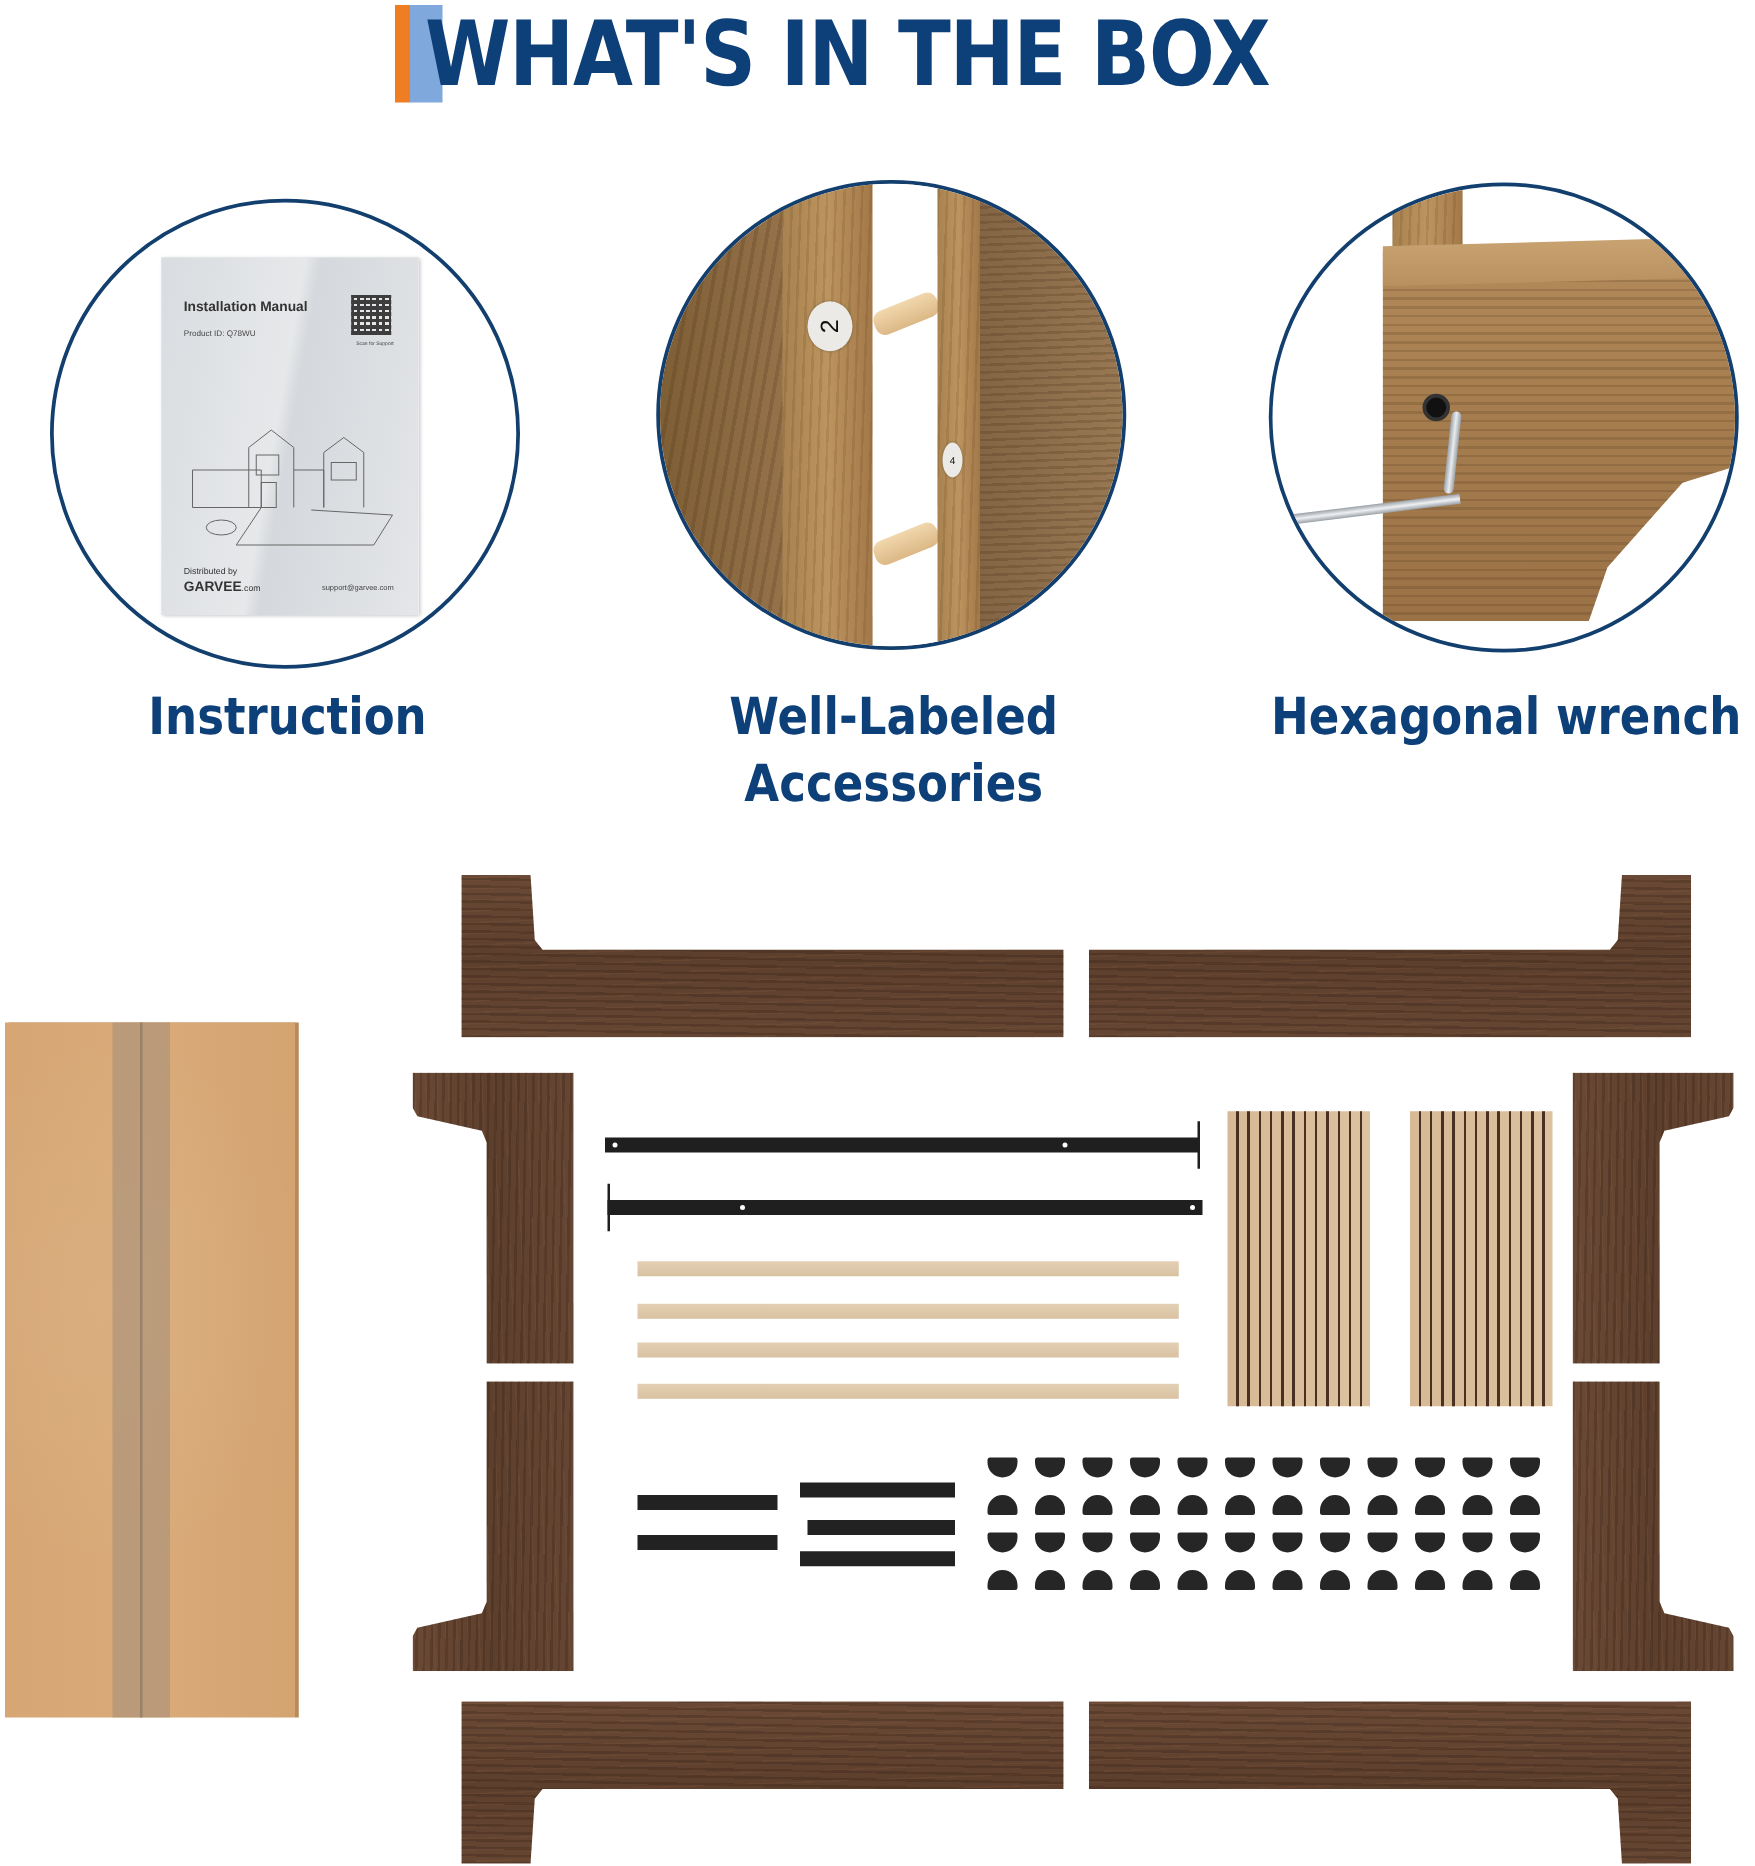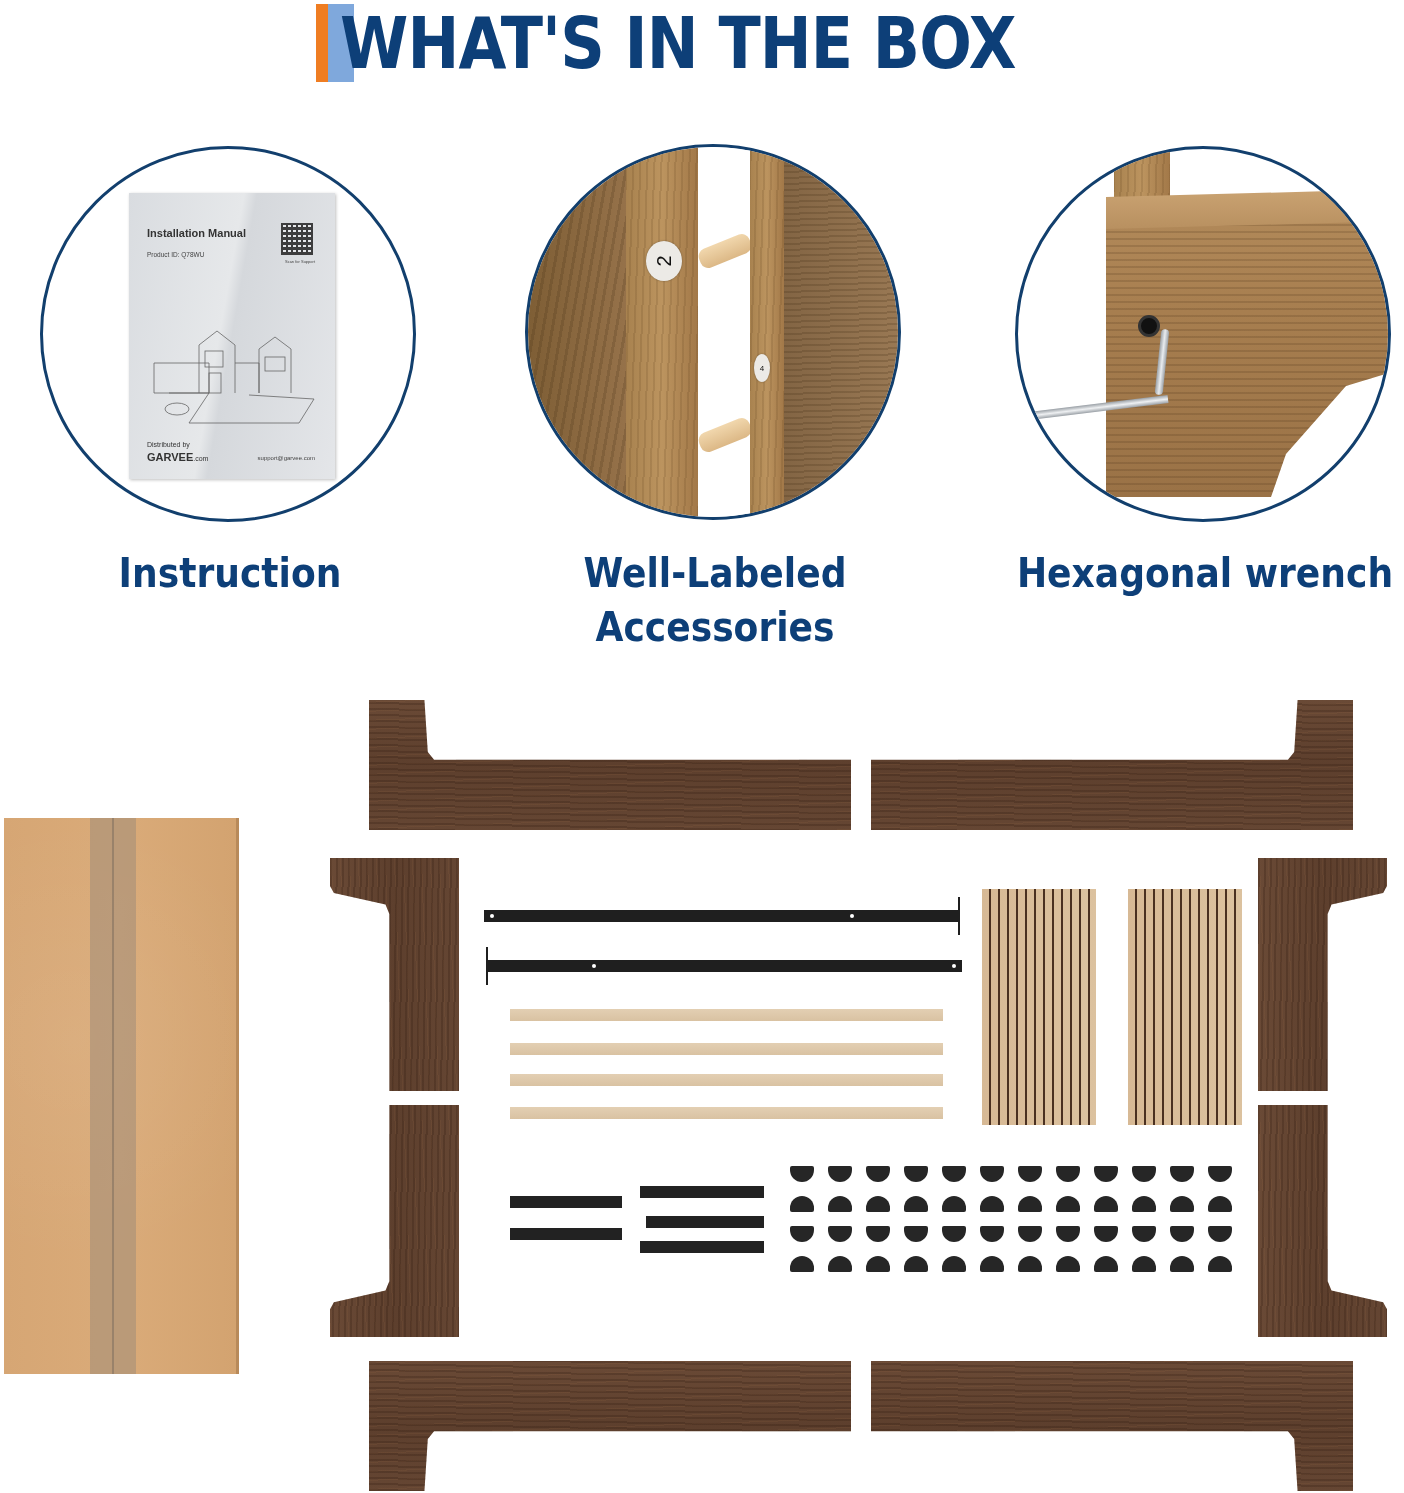--- a/index.html
+++ b/index.html
@@ -14,21 +14,21 @@
     position: relative; margin-left: 24px; font-family: "DejaVu Sans", sans-serif; font-weight: bold;
     font-size: 72px; color: #0d3f78; letter-spacing: -1px; line-height: 78px; white-space: nowrap;
     transform: scaleX(0.86); transform-origin: left center;
   }
 
   
   .circle {
     position: absolute; width: 376px; height: 376px; border-radius: 50%;
     border: 3px solid #123f6d; overflow: hidden; background: #fff;
   }
-  .c1 { left: 40px; top: 146px; text-align: center; }
+  .c1 { left: 40px; top: 159px; text-align: center; }
   .c2 { left: 525px; top: 144px; }
   .c3 { left: 1015px; top: 146px; }
 
   .caption {
     position: absolute; font-family: "DejaVu Sans", sans-serif; font-weight: bold; color: #0d3f78;
     font-size: 41px; text-align: center; line-height: 54px; transform: scaleX(0.88);
   }
   .cap1 { left: 60px; top: 546px; width: 340px; }
   .cap2 { left: 525px; top: 546px; width: 380px; }
   .cap3 { left: 980px; top: 546px; width: 450px; }

